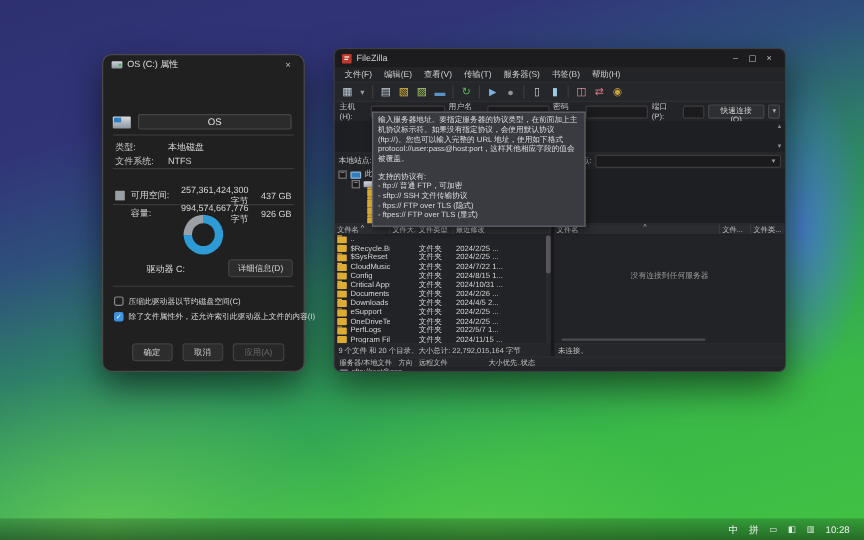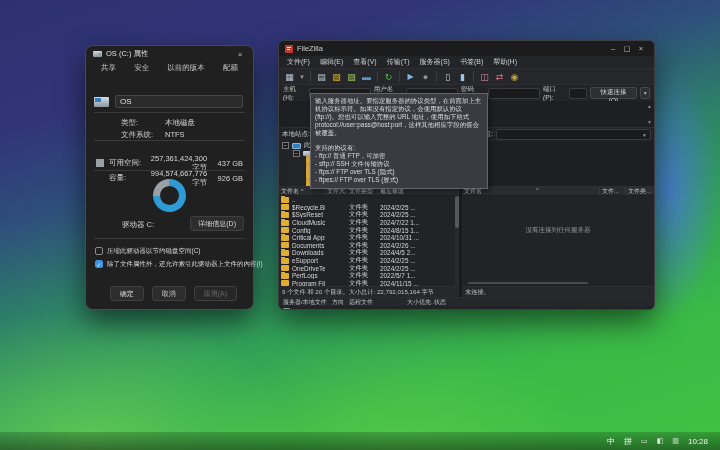--- a/index.html
+++ b/index.html
@@ -31,23 +31,23 @@
   .dlg-title { font-size:7.5px; color:#e0e0e0; }
   .dlg-close { margin-left:auto; width:12px; text-align:center; color:#bbb; font-size:8px; }
   .tabs { display:flex; justify-content:space-between; padding:0 13px; color:#c4c4c4; font-size:7.5px; }
   .tabs.r1 { position:absolute; left:0; right:0; top:16px; height:13px; align-items:center; }
   .tabs.r2 { position:absolute; left:0; right:20px; top:29px; height:14px; align-items:center; }
   .tab { padding:1px 2px 2px; }
   .tab.active { color:#fff; border-bottom:2px solid #4da3e8; }
   .vol-row { left:8px; top:48px; right:10px; height:15px; display:flex; align-items:center; gap:6px; }
   .vol-ico { width:15px; height:10px; background:linear-gradient(#d8dde2 0%,#aeb6be 55%,#8d969e 100%); border-radius:1px; position:relative; }
   .vol-ico::before { content:""; position:absolute; left:1px; top:1px; width:6px; height:4px; background:#2f7fc1; }
-  .vol-input { flex:1; height:13px; background:#2b2b2b; border:1px solid #464646; border-radius:2px; color:#e2e2e2; font-size:8px; padding:0 4px; font-family:inherit; }
+  .vol-input { flex:1; height:13px; background:#2b2b2b; border:1px solid #464646; border-radius:2px; color:#e2e2e2; font-size:8px; padding:0 4px; font-family:inherit;text-align:center; }
   .sep { left:8px; right:8px; height:1px; background:#3a3a3a; }
-  .frow { left:10px; right:10px; height:10px; display:flex;margin-left:25px; }
+  .frow { left:10px; right:10px; height:10px; display:flex; }
   .frow .lbl { width:44px; color:#c9c9c9; }
   .urow { left:10px; right:10px; height:10px; display:flex; align-items:center; }
   .sw { width:8px; height:8px; margin-right:5px; flex:none; }
   .urow .lbl { width:42px; }
   .bytes { flex:1; text-align:right; padding-right:6px; }
   .gb { width:30px; text-align:right; }
   .donut-wrap { left:0; right:0; top:133px; height:36px; display:flex; justify-content:center; }
   .donut { width:33px; height:33px; border-radius:50%; position:relative; }
   .donut::after { content:""; position:absolute; left:7px; top:7px; width:19px; height:19px; border-radius:50%; background:#202020; }
   .cap-row { left:0; right:0; top:170px; height:16px; }
@@ -150,26 +150,20 @@
 <body>
 
 <div id="desktop">
 
   <div id="dlg">
     <div class="abs dlg-titlebar">
       <span class="ico dlg-drive-ico"></span>
       <span class="dlg-title">OS (C:) 属性</span>
       <span class="dlg-close">×</span>
     </div>
-    <div class="tabs r1">
-      <span class="tab">共享</span>
-      <span class="tab">安全</span>
-      <span class="tab">以前的版本</span>
-      <span class="tab">配额</span>
-    </div>
     <div class="abs vol-row">
       <span class="ico vol-ico"></span>
       <input class="vol-input" value="OS" style="">
     </div>
     <div class="abs sep" style="top:66px"></div>
     <div class="abs frow" style="top:72px">
       <span class="lbl">类型:</span>
       <span>本地磁盘</span>
     </div>
     <div class="abs frow" style="top:84px">

